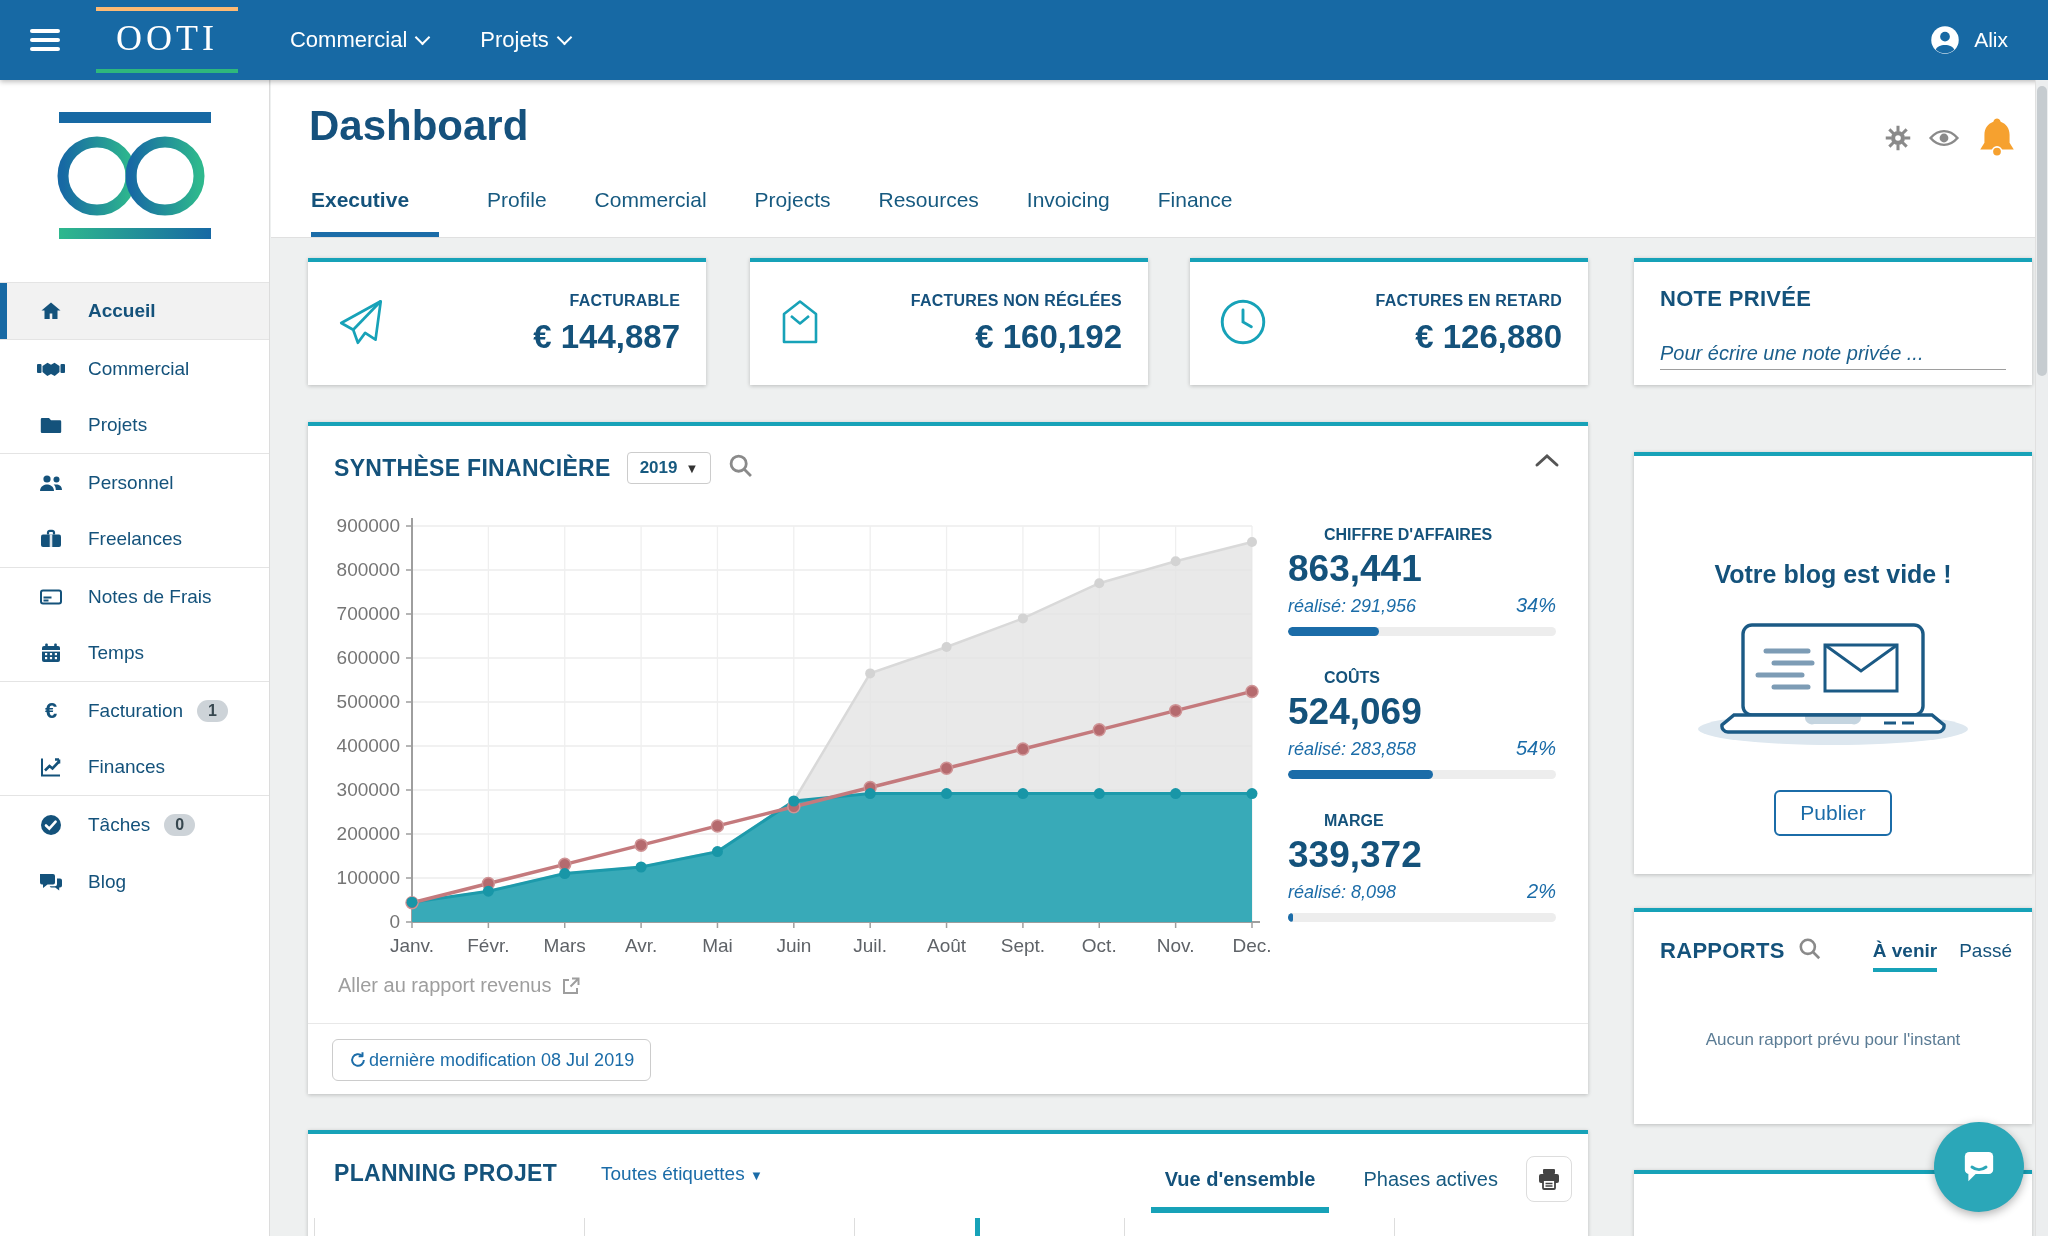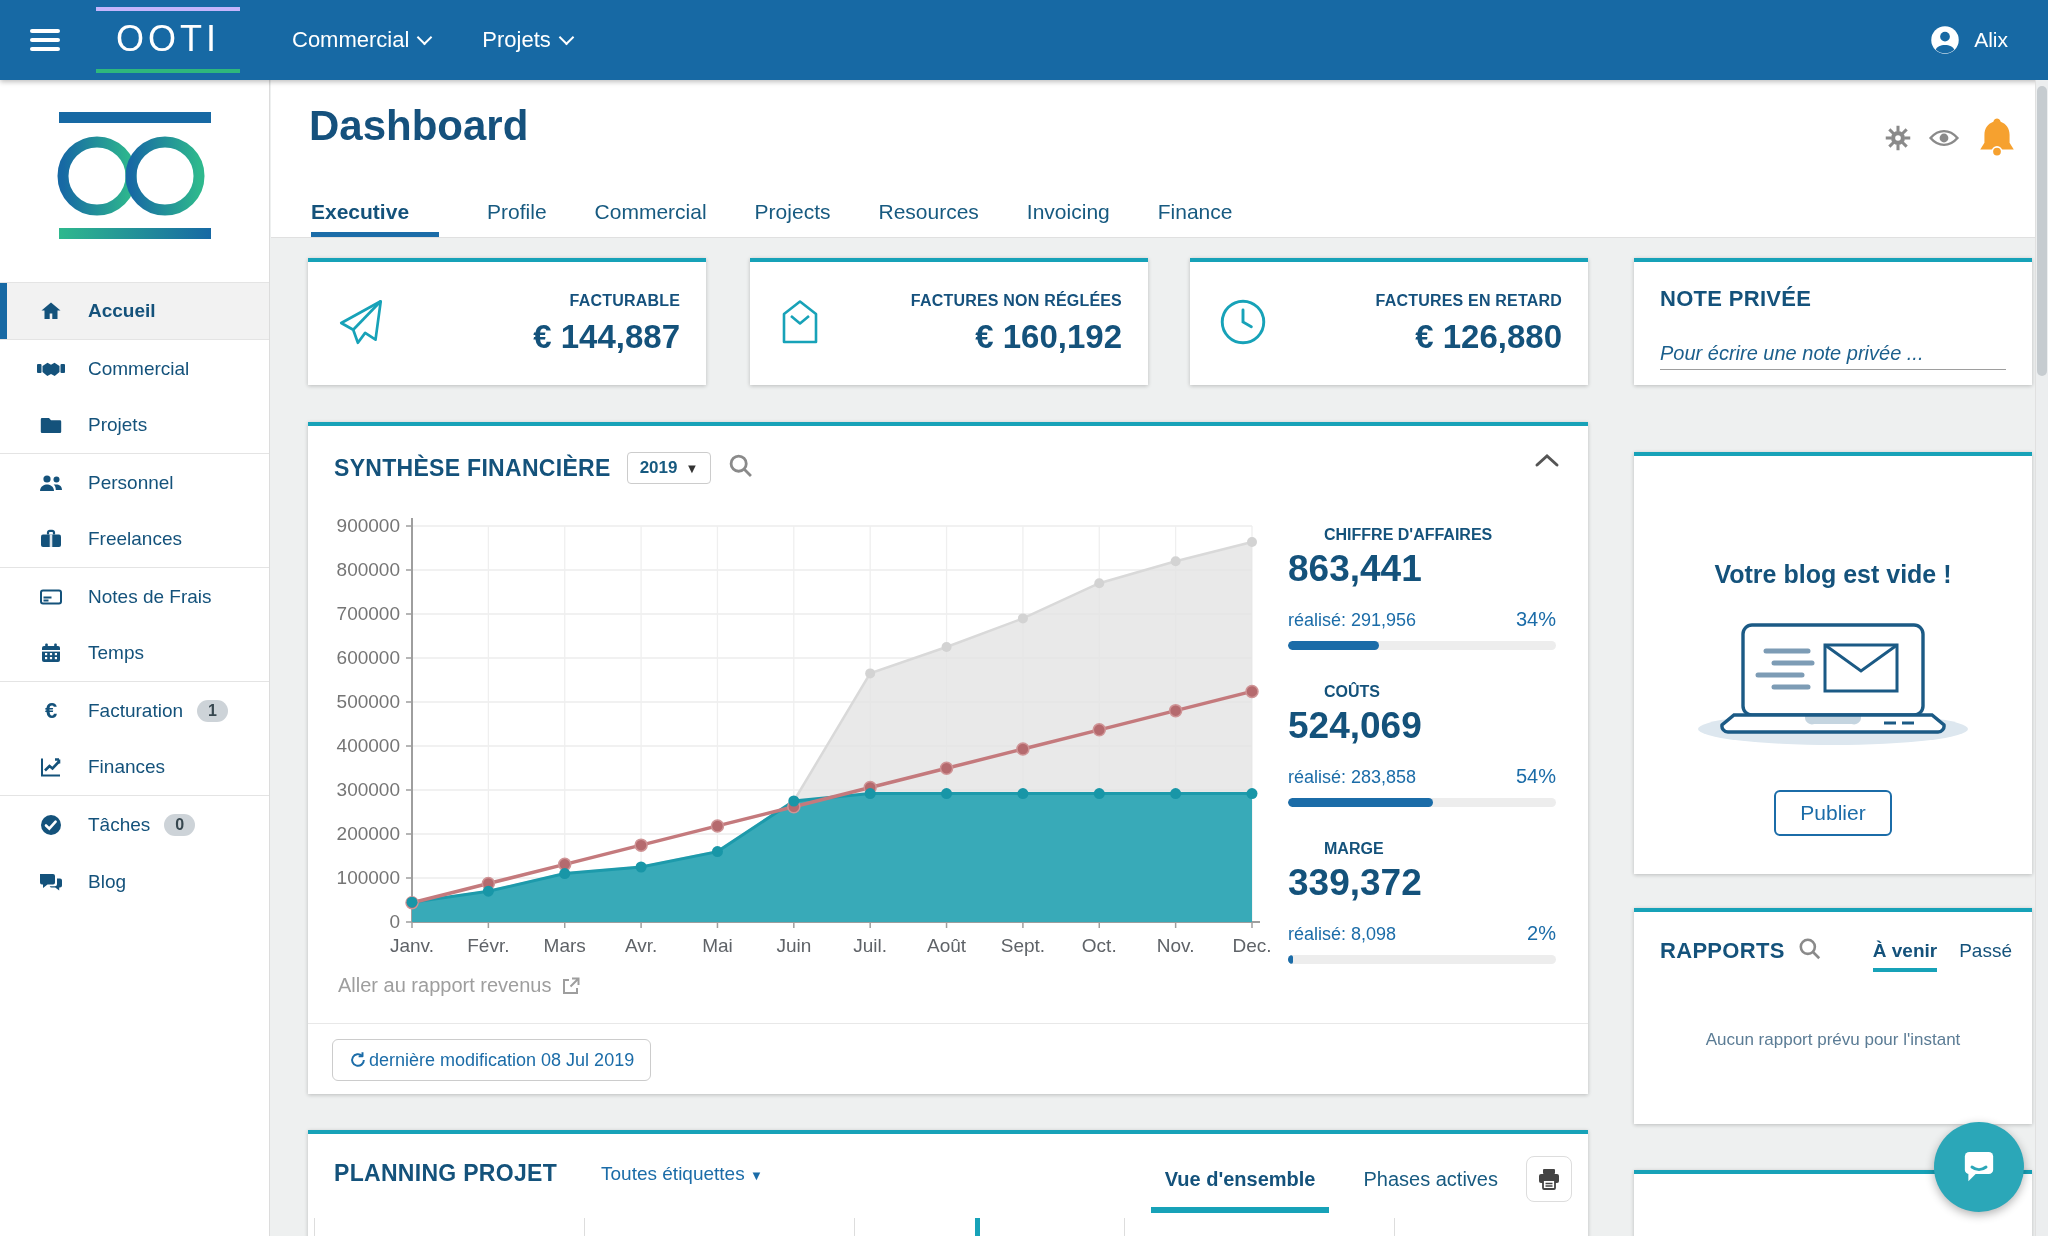--- a/index.html
+++ b/index.html
@@ -4,22 +4,22 @@
 <style>
   * { margin:0; padding:0; box-sizing:border-box; }
   body { font-family:"Liberation Sans", sans-serif; background:#dfe1e2; }
   #app { position:relative; width:2048px; height:1236px; background:#eef0f0; overflow:hidden; }
 
   
   .navbar { position:absolute; top:0; left:0; right:0; height:80px; background:#1769a4;
             display:flex; align-items:center; color:#fff; z-index:50; box-shadow:0 2px 5px rgba(0,0,0,.25); }
   .hamburger { margin-left:30px; width:30px; cursor:pointer; }
   .hamburger span { display:block; height:4px; background:#fff; border-radius:2px; margin:5px 0; }
-  .logo-box { margin-left:36px; padding:8px 20px 10px; border-top:4px solid #c4b5fd; border-bottom:4px solid #2eb87c;
-              font-size:36px; font-weight:400; letter-spacing:4px; line-height:1.1; }
+  .logo-box { margin-left:36px; padding:8px 20px 10px; border-top:4px solid #fdba74; border-bottom:4px solid #2eb87c;
+              font-size:36px; font-weight:400; letter-spacing:4px; line-height:1.1;font-family:Liberation Serif, serif; }
   .nav-item { margin-left:52px; font-size:22px; display:flex; align-items:center; cursor:pointer; }
   .chev-down { width:11px; height:11px; border-right:2.5px solid #fff; border-bottom:2.5px solid #fff;
                transform:rotate(45deg); margin-left:10px; margin-top:-6px; }
   .nav-right { margin-left:auto; margin-right:40px; display:flex; align-items:center; gap:14px; font-size:21px; cursor:pointer; }
 
   
   .sidebar { position:absolute; top:80px; left:0; width:270px; bottom:0; background:#fff;
              border-right:1px solid #dcdcdc; z-index:20; }
   .sidebar-logo { display:block; margin:26px auto 0; }
   .menu { margin-top:36px; border-top:1px solid #e4e4e4; }
@@ -31,21 +31,21 @@
   .menu-item.div-after { border-bottom:1px solid #e4e4e4; }
   .badge { margin-left:14px; background:#cdd3d8; color:#37474f; font-size:16px; font-weight:700;
            border-radius:12px; padding:2px 11px; }
 
   
   .page-header { position:absolute; left:271px; top:80px; right:0; height:158px; background:#fff;
                  border-bottom:1px solid #e0e0e0; z-index:10; }
   .page-title { position:absolute; left:38px; top:22px; font-size:42px; font-weight:700; color:#15517d; }
   .header-icons { position:absolute; right:30px; top:36px; display:flex; align-items:center; gap:16px; }
   .tabs { position:absolute; left:40px; bottom:0; display:flex; gap:48px; }
-  .tab { font-size:21px; color:#175a80; padding-bottom:8px; cursor:pointer;text-align:center; }
+  .tab { font-size:21px; color:#175a80; padding-bottom:20px; cursor:pointer;text-align:center; }
   .tab.active { font-weight:700; color:#14527b; border-bottom:5px solid #1b6ca8; padding-right:30px; }
 
   
   .card { position:absolute; background:#fff; border-top:4px solid #17a2b8; box-shadow:0 1px 4px rgba(0,0,0,.22); }
 
   .kpi { width:398px; height:127px; top:258px; display:flex; align-items:center; padding:0 26px; cursor:pointer; }
   .kpi-icon { flex:0 0 64px; color:#17a2b8; }
   .kpi-text { flex:1; text-align:right; }
   .kpi-label { font-size:16px; font-weight:700; color:#15517d; letter-spacing:.2px; }
   .kpi-value { font-size:33px; font-weight:700; color:#14527b; margin-top:8px; }
@@ -61,21 +61,21 @@
   .chart-header { position:absolute; left:26px; top:26px; display:flex; align-items:center; gap:16px; }
   .chart-title { font-size:23px; font-weight:700; color:#14527b; letter-spacing:.3px; }
   .year-btn { border:1px solid #ccc; border-radius:4px; padding:5px 12px; font-size:17px; font-weight:700;
               color:#175a80; display:flex; align-items:center; gap:8px; cursor:pointer; background:#fff; }
   .collapse-btn { position:absolute; right:28px; top:26px; cursor:pointer; }
   .chart-svg { position:absolute; left:24px; top:86px; }
   .stats { position:absolute; left:980px; top:100px; width:268px; }
   .stat-block { margin-bottom:33px; }
   .stat-label { font-size:16px; font-weight:700; color:#14527b;margin-left:36px; }
   .stat-value { font-size:37px; font-weight:700; color:#14527b; margin-top:4px; }
-  .stat-row { display:flex; justify-content:space-between; align-items:baseline; margin-top:18px; }
+  .stat-row { display:flex; justify-content:space-between; align-items:baseline; margin-top:4px;font-style:italic; }
   .stat-realise { font-size:18px; color:#1b6ca8; }
   .stat-pct { font-size:20px; color:#1b6ca8; }
   .stat-bar { margin-top:10px; height:9px; border-radius:5px; background:#ededed; overflow:hidden; }
   .stat-fill { height:100%; border-radius:5px; background:#1b6ca8; }
   .report-link { position:absolute; left:30px; top:548px; font-size:20px; color:#9e9e9e;
                  display:flex; align-items:center; gap:10px; cursor:pointer; }
   .chart-divider { position:absolute; left:0; right:0; top:597px; border-top:1px solid #e8e8e8; }
   .modif-badge { position:absolute; left:24px; top:613px; height:42px; border:1px solid #ccc; border-radius:6px;
                  display:flex; align-items:center; gap:2px; padding:0 16px; font-size:18px; color:#1b6ca8; }
 

